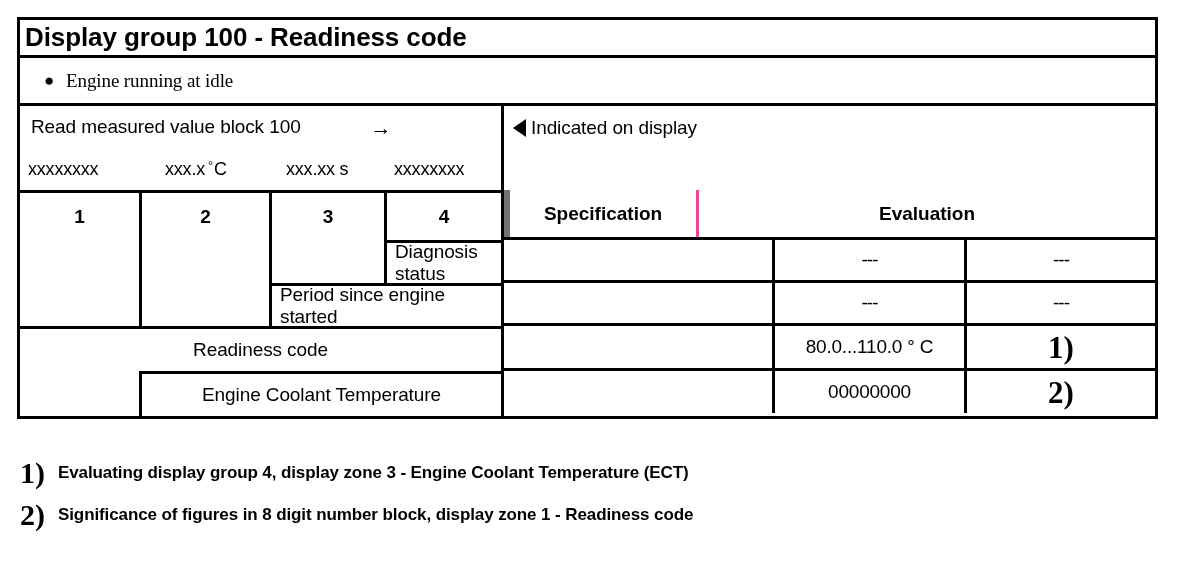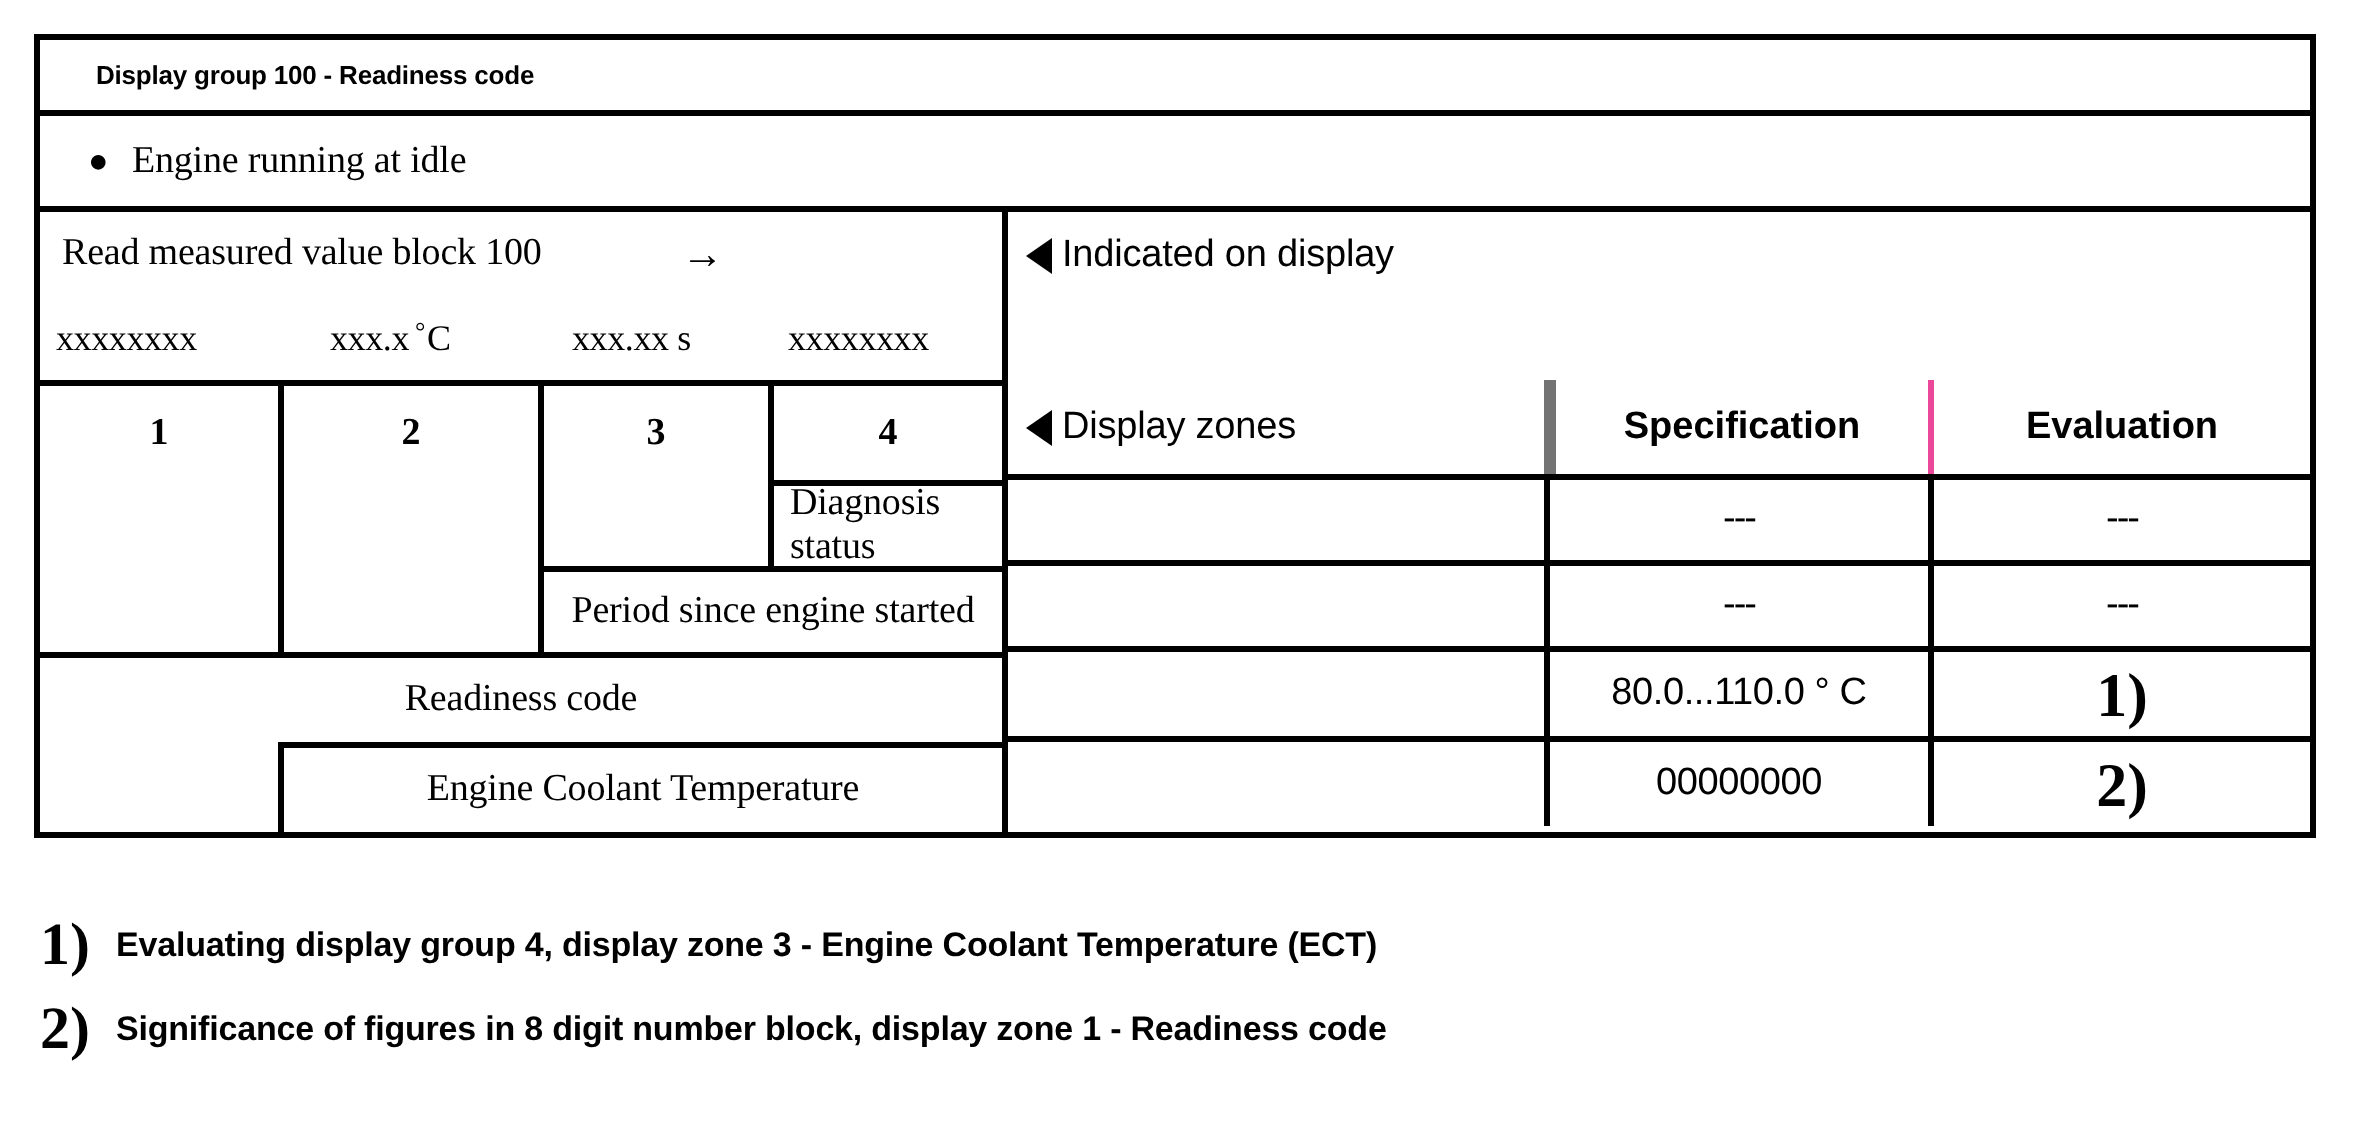--- a/index.html
+++ b/index.html
@@ -37,23 +37,23 @@
     box-sizing: border-box;
   }
 
   
   .title-row {
     border-bottom: 3px solid #000;
     height: 38px;
     align-items: center;
   }
   .title-text {
-    font-size: 13px;
-    font-weight: bold;
-    padding-left: 28px;
+    font-size: 26px;
+    font-weight: bold;
+    padding-left: 5px;
     letter-spacing: -0.1px;
   }
 
   
   .bullet-row {
     border-bottom: 3px solid #000;
     height: 48px;
     align-items: center;
   }
   .bullet-dot {
@@ -73,21 +73,20 @@
   
   .body-row {
     display: flex;
     align-items: stretch;
   }
 
   .left-block {
     width: 481px;
     flex: 0 0 481px;
     box-sizing: border-box;
-    font-family: Liberation Serif, serif;
   }
   .right-block {
     flex: 1 1 auto;
     border-left: 3px solid #000;
     box-sizing: border-box;
     display: flex;
     flex-direction: column;
   }
 
   
@@ -373,24 +372,20 @@
       <div class="right-block">
 
         <div class="ind-row">
           <div class="ind-inner">
             <span class="tri"></span>
             <span>Indicated on display</span>
           </div>
         </div>
 
         <div class="head-row">
-          <div class="hz">
-            <span class="tri"></span>
-            <span>Display zones</span>
-          </div>
           <div class="hspec">Specification</div>
           <div class="heval">Evaluation</div>
         </div>
 
         <div class="data-row r-diag">
           <div class="d-label"></div>
           <div class="d-spec dash">---</div>
           <div class="d-eval dash">---</div>
         </div>
 

